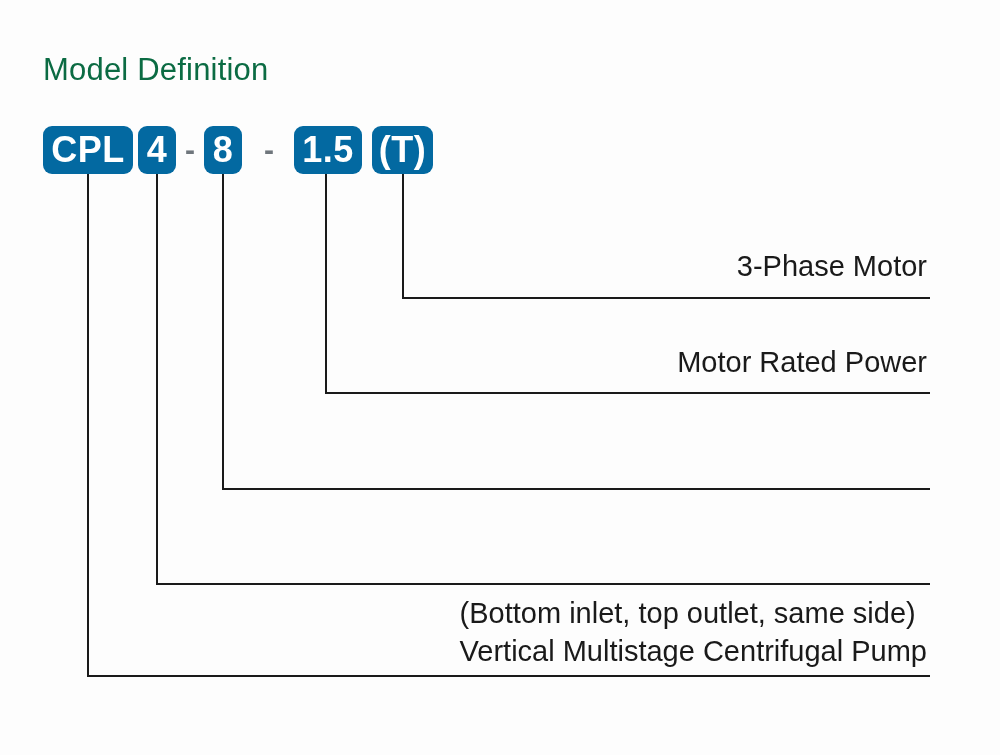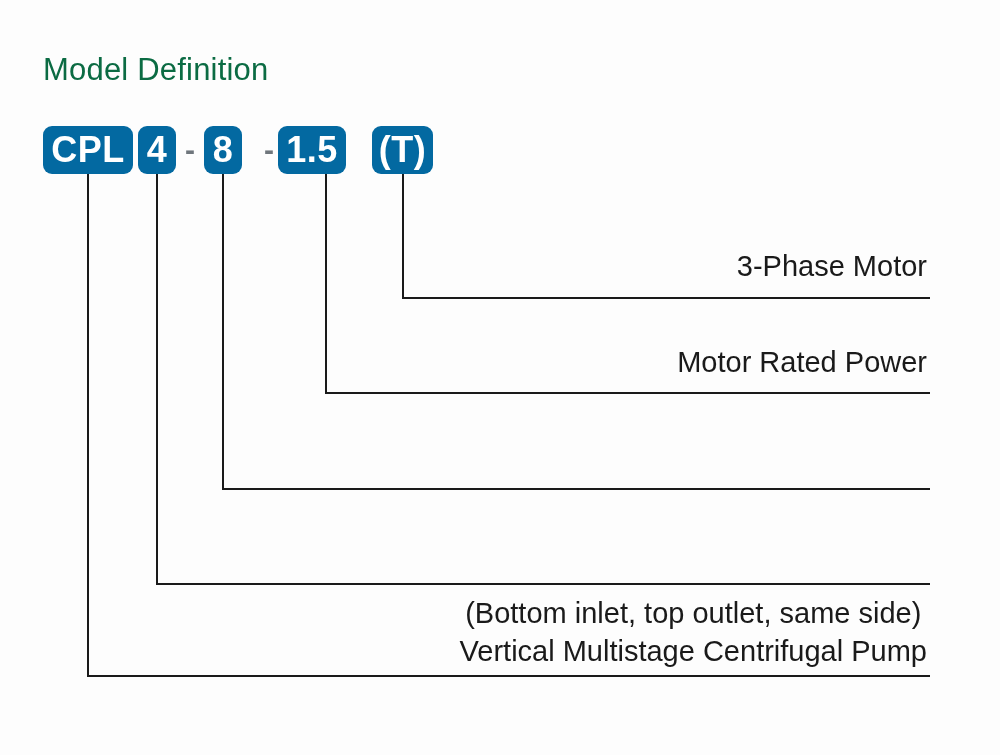--- a/index.html
+++ b/index.html
@@ -74,21 +74,21 @@
   .hline {
     position: absolute;
     height: 2px;
     background: #1a1a1a;
   }
 
   
   .desc {
     position: absolute;
     right: 73px;
-    text-align: center;
+    text-align: left;
     color: #1a1a1a;
     font-size: 29px;
     line-height: 36px;
     white-space: nowrap;
   }
   .desc sup {
     font-size: 18px;
     vertical-align: super;
     line-height: 0;
   }
@@ -100,21 +100,21 @@
 <div id="stage">
 
   <div id="title">Model Definition</div>
 
   <div id="code-row">
     <div class="badge" style="left:43px; width:90px;">CPL</div>
     <div class="badge" style="left:138px; width:38px;">4</div>
     <div class="dash" style="left:178px; width:24px;">-</div>
     <div class="badge" style="left:204px; width:38px;">8</div>
     <div class="dash" style="left:252px; width:34px;">-</div>
-    <div class="badge" style="left:278px; width:68px;">1.5</div>
+    <div class="badge" style="left:294px; width:68px;">1.5</div>
     <div class="badge" style="left:372px; width:61px;">(T)</div>
   </div>
 
   <div class="vline" style="left:402px; top:174px; height:125px;"></div>
   <div class="vline" style="left:325px; top:174px; height:220px;"></div>
   <div class="vline" style="left:222px; top:174px; height:316px;"></div>
   <div class="vline" style="left:156px; top:174px; height:411px;"></div>
   <div class="vline" style="left:87px; top:174px; height:503px;"></div>
 
   <div class="hline" style="left:402px; top:297px; width:528px;"></div>

